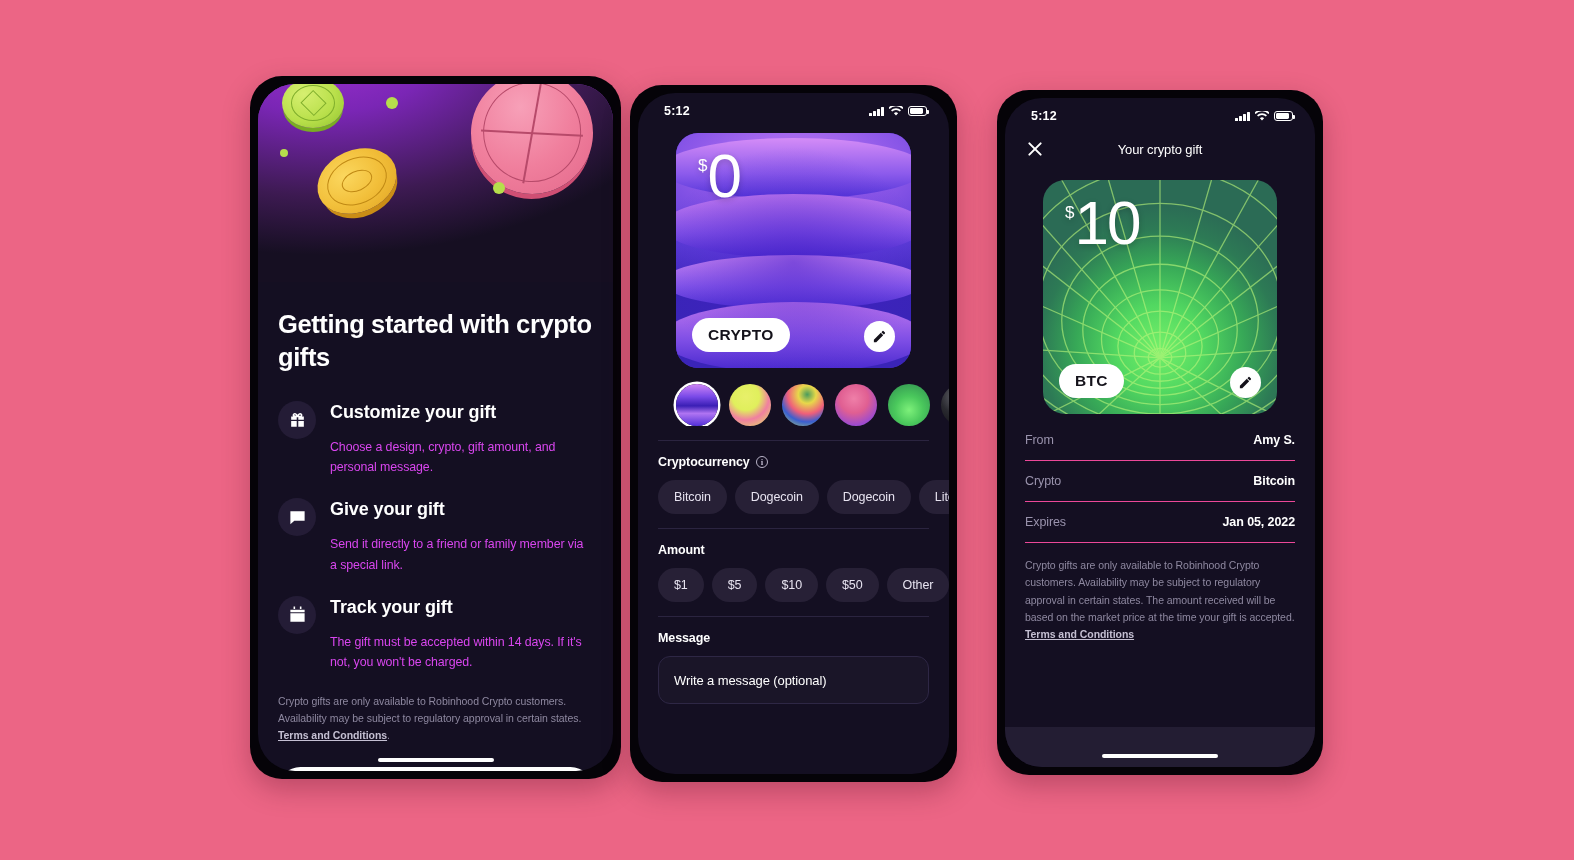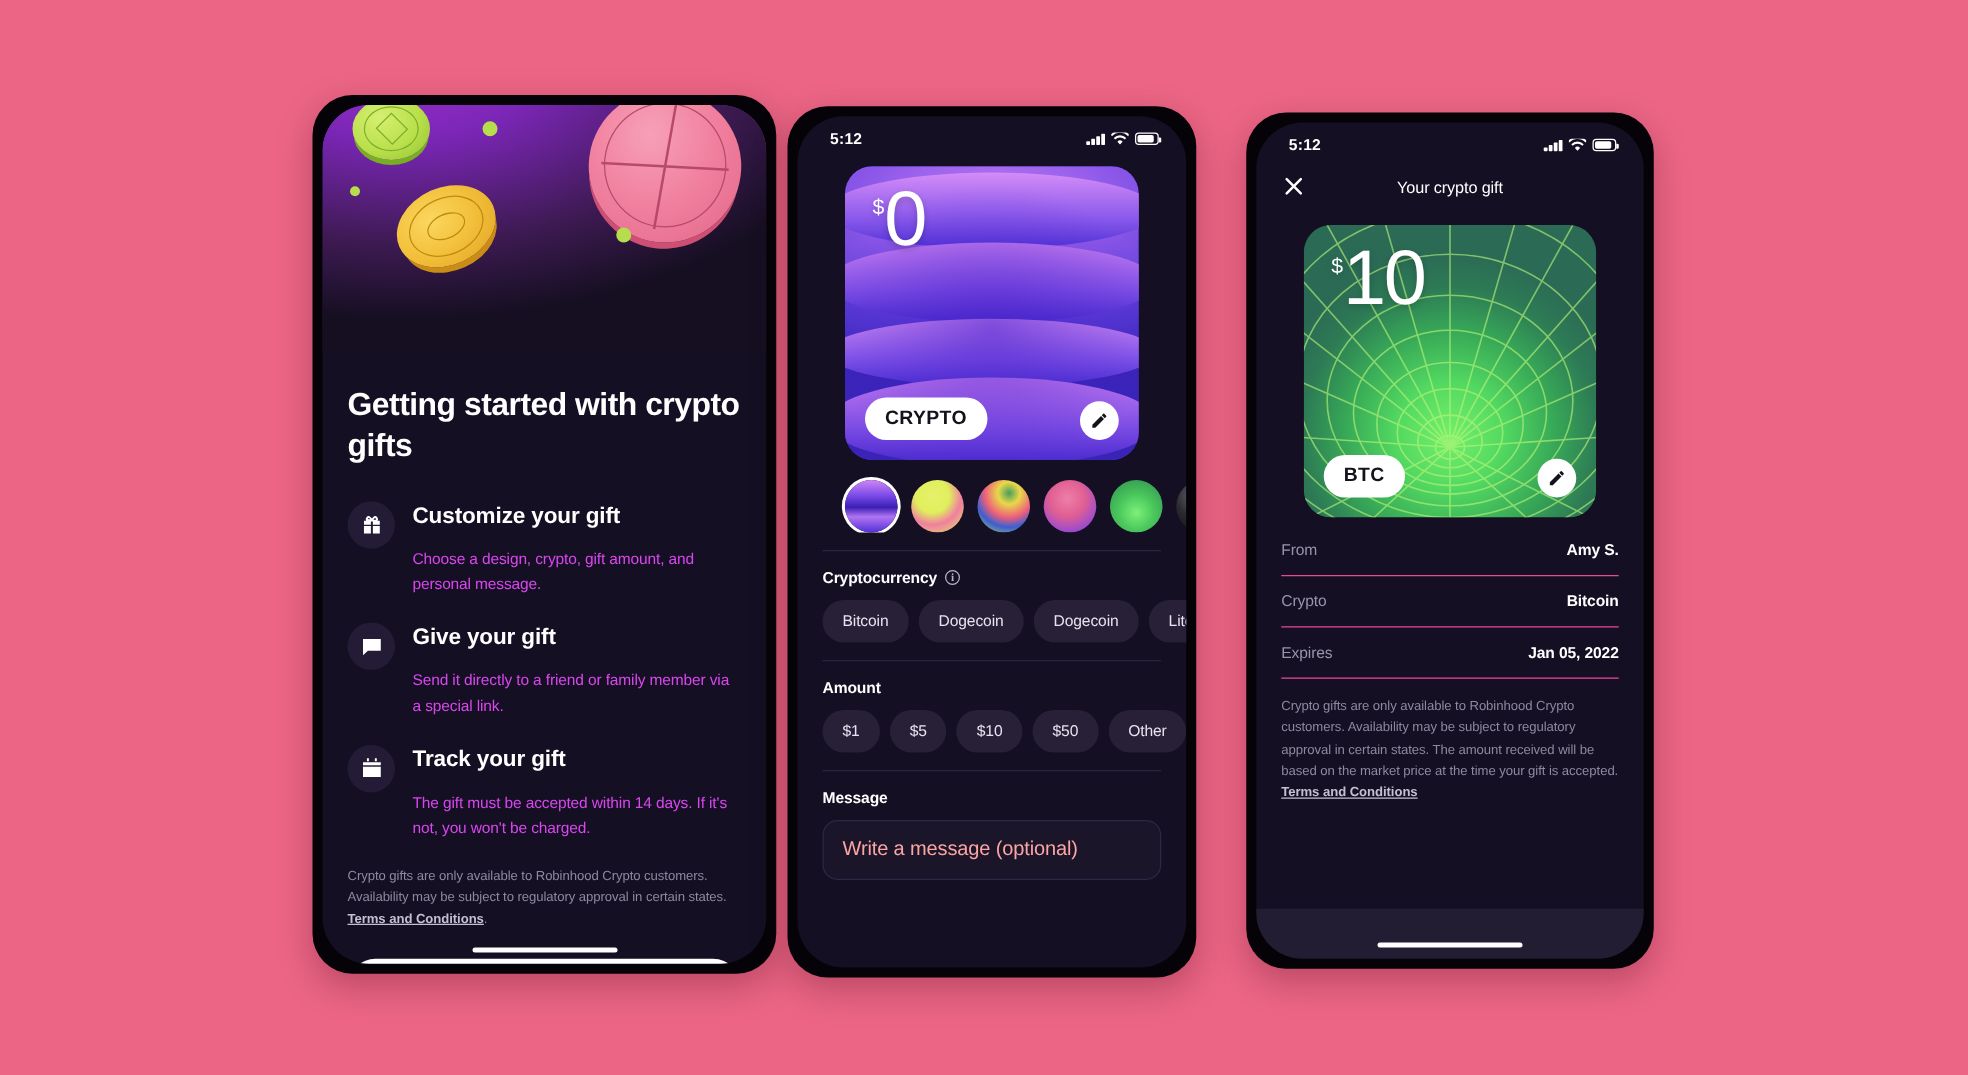--- a/index.html
+++ b/index.html
@@ -237,21 +237,21 @@
   .chip {
     background: #272036; color: #e7e3f0; border: none;
     border-radius: 999px; padding: 10px 16px;
     font-family: "Liberation Sans", sans-serif;
     font-size: 12.5px; white-space: nowrap; cursor: pointer; letter-spacing: -.1px;
   }
   .msgbox {
     margin-top: 11px; border: 1px solid #2e2745; border-radius: 12px;
     background: #1a1528; padding: 14px 15px; min-height: 48px;
   }
-  .msgbox .ph { color: #fca5a5; font-size: 16px; letter-spacing: -.1px; margin-top: 16px; }
+  .msgbox .ph { color: #ffffff; font-size: 13px; letter-spacing: -.1px; margin-top: 16px; }
 
   
   .details { padding: 6px 20px 0; }
   .drow {
     display: flex; justify-content: space-between; align-items: center;
     padding: 13px 0; border-bottom: 1px solid #ec4899;
   }
   .drow .k { color: #9a93ad; font-size: 12.5px; letter-spacing: -.1px; }
   .drow .v { color: #fff; font-size: 12.5px; font-weight: 700; letter-spacing: -.1px; }
   .p3-disc { padding: 14px 20px 0; }

